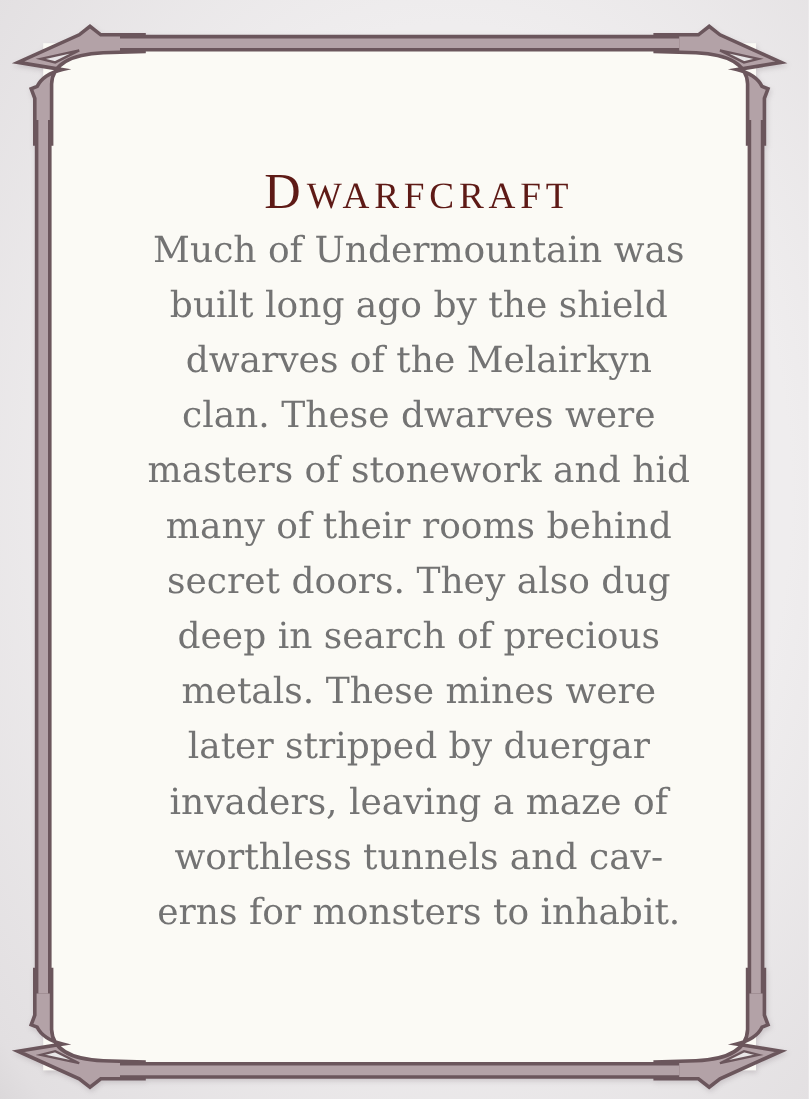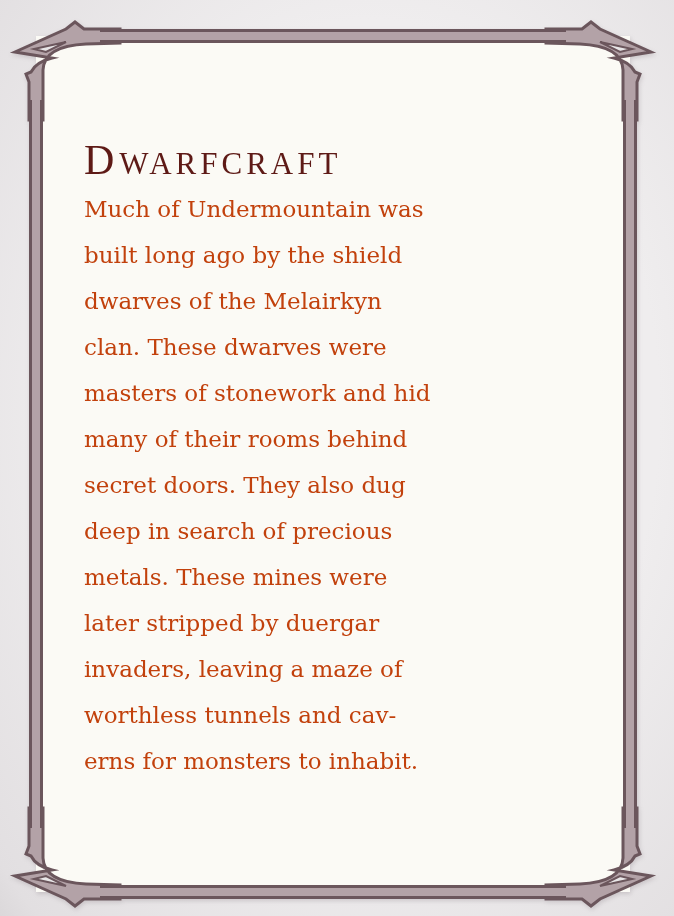--- a/index.html
+++ b/index.html
@@ -10,20 +10,21 @@
     width: 674px;
     height: 916px;
     overflow: hidden;
     background: radial-gradient(ellipse at 55% 45%, #efedee 55%, #e2dfe1 95%, #dbd8da 100%);
     font-family: "DejaVu Serif", serif;
   }
   .stage {
     position: relative;
     width: 674px;
     height: 916px;
+    text-align: center;
   }
   .frame-svg {
     position: absolute;
     left: 0;
     top: 0;
     filter: drop-shadow(1px 2px 2px rgba(70, 58, 64, 0.18));
   }
   .content {
     position: absolute;
     left: 84px;
@@ -39,23 +40,23 @@
     text-transform: uppercase;
     letter-spacing: 4px;
     font-weight: normal;
   }
   .callout-title::first-letter {
     font-size: 42px;
     letter-spacing: 5px;
   }
   .callout-body {
     font-family: "DejaVu Serif", serif;
-    font-size: 23px;
+    font-size: 30px;
     line-height: 46px;
-    color: #c2410c;
+    color: #737373;
     white-space: pre-line;
     letter-spacing: 0px;
   }
 </style>
 </head>
 <body>
 
 <div class="stage">
 
   <svg class="frame-svg" width="674" height="916" viewBox="0 0 674 916">

